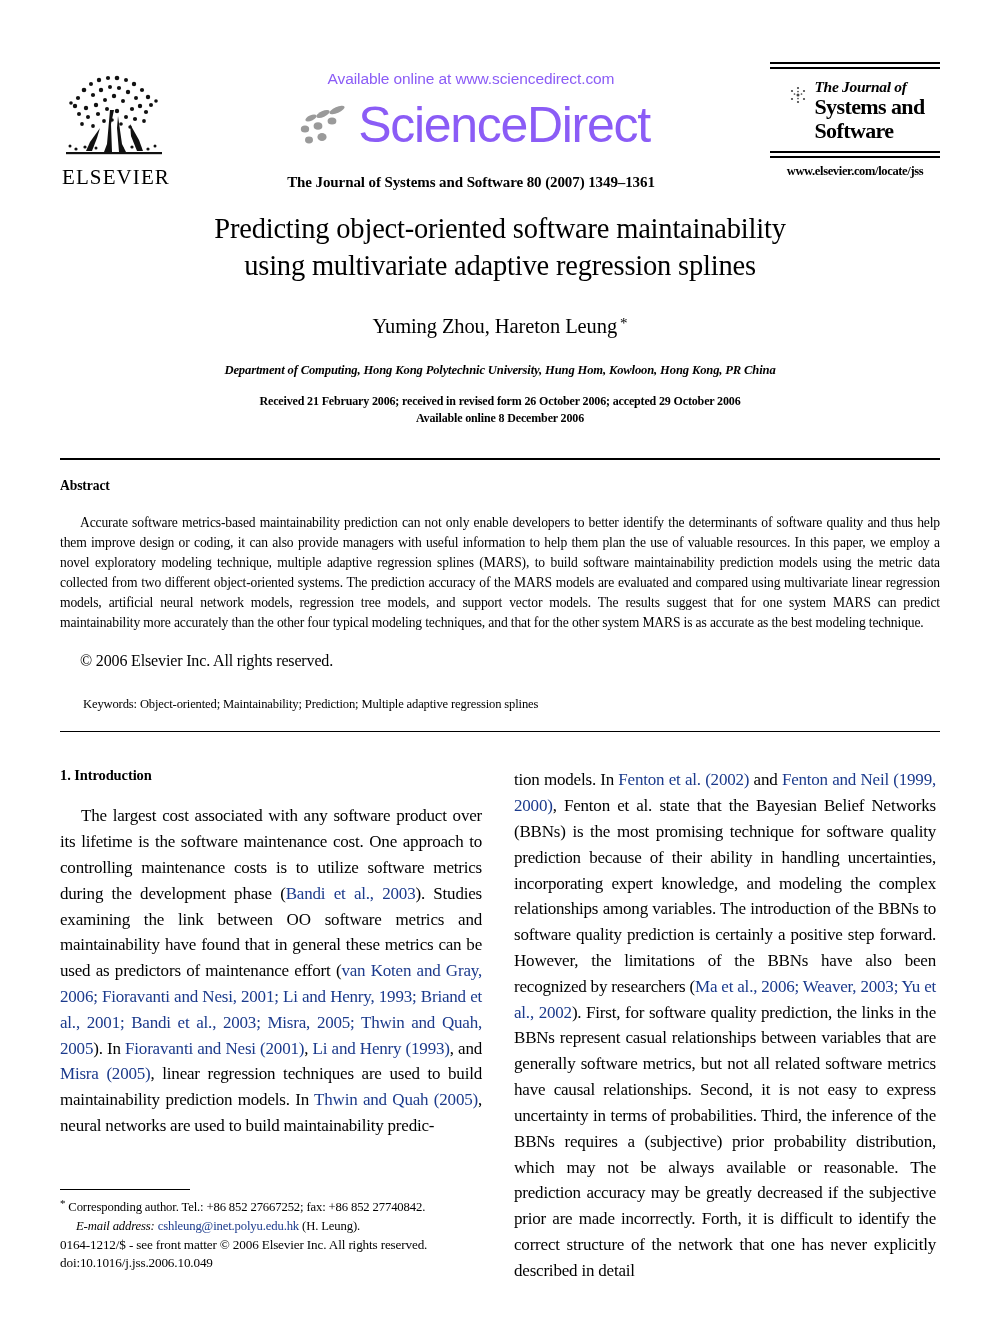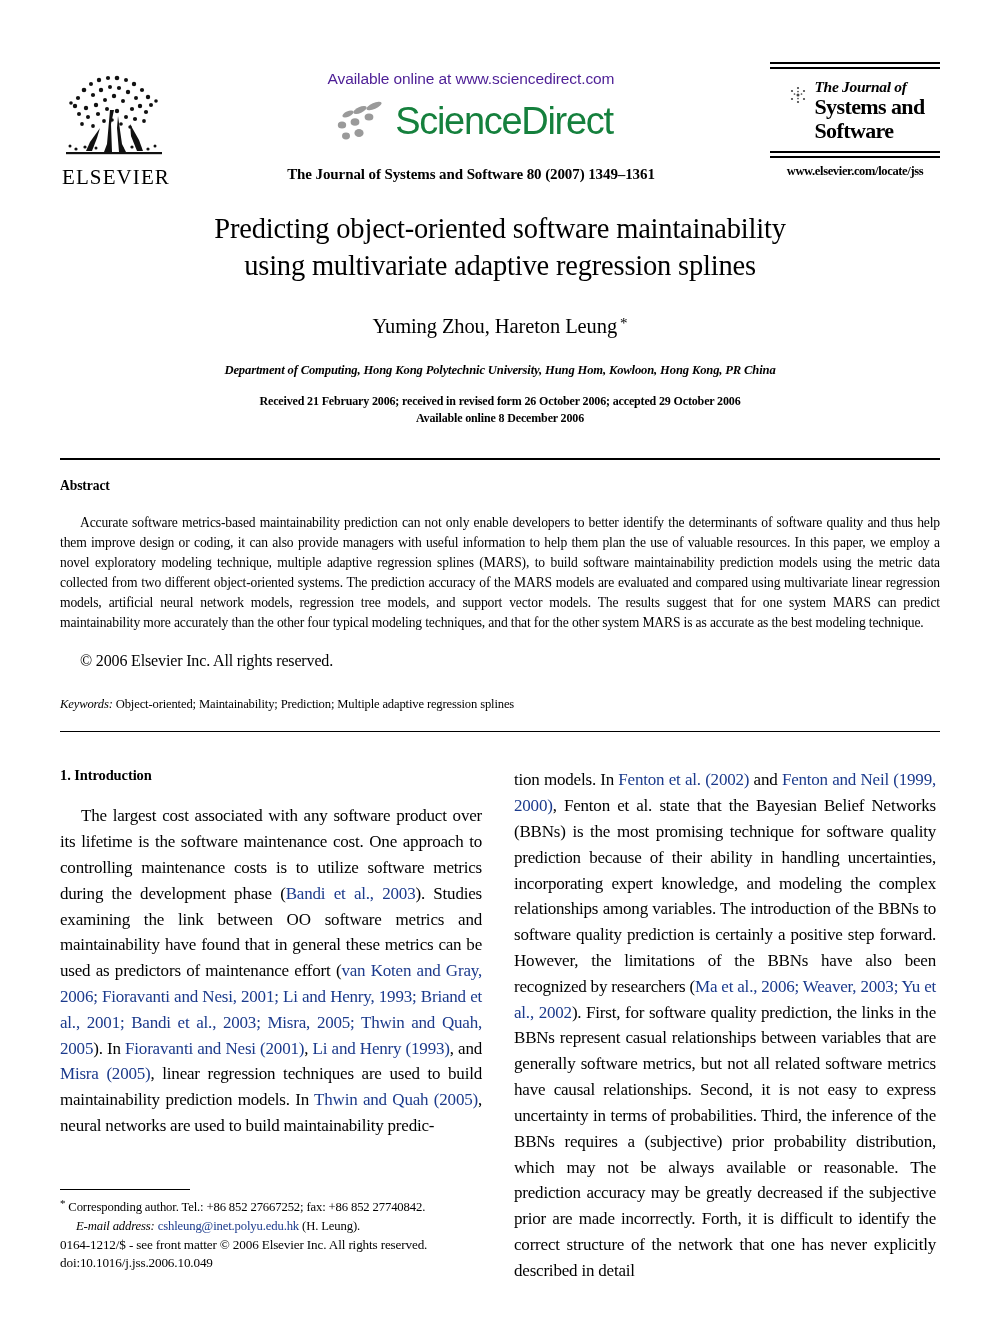--- a/index.html
+++ b/index.html
@@ -57,41 +57,41 @@
   
   .sd-block {
     flex: 1 1 auto;
     text-align: center;
     padding-top: 10px;
   }
   .sd-available {
     font-family: "Liberation Sans", sans-serif;
     font-size: 15.5px;
     letter-spacing: -0.1px;
-    color: #4c1d95;
+    color: #8b5cf6;
   }
   .sd-logo-row {
     margin-top: 12px;
     display: flex;
     align-items: center;
     justify-content: center;
     gap: 4px;
   }
   .sd-swoosh {
     width: 62px;
     height: 42px;
     flex: 0 0 62px;
   }
   .sd-wordmark {
     font-family: "Liberation Sans", sans-serif;
-    font-size: 38px;
+    font-size: 50px;
     font-weight: 400;
     letter-spacing: -1.3px;
     line-height: 1;
-    color: #15803d;
+    color: #8b5cf6;
   }
   .sd-journalline {
     margin-top: 24px;
     font-family: "Liberation Serif", serif;
     font-size: 15px;
     font-weight: bold;
     letter-spacing: -0.1px;
   }
 
   
@@ -217,22 +217,22 @@
     margin-top: 16px;
   }
   .keywords {
     font-family: "Liberation Serif", serif;
     font-size: 12.6px;
     margin-top: 25px;
     margin-bottom: 19px;
     letter-spacing: -0.15px;
   }
   .keywords .kw-label {
-    font-style: italic;
     font-weight: normal;
+    margin-left: 23px;
   }
 
   
   .columns {
     display: flex;
     gap: 32px;
     margin-top: 35px;
   }
   .col {
     width: 422px;

